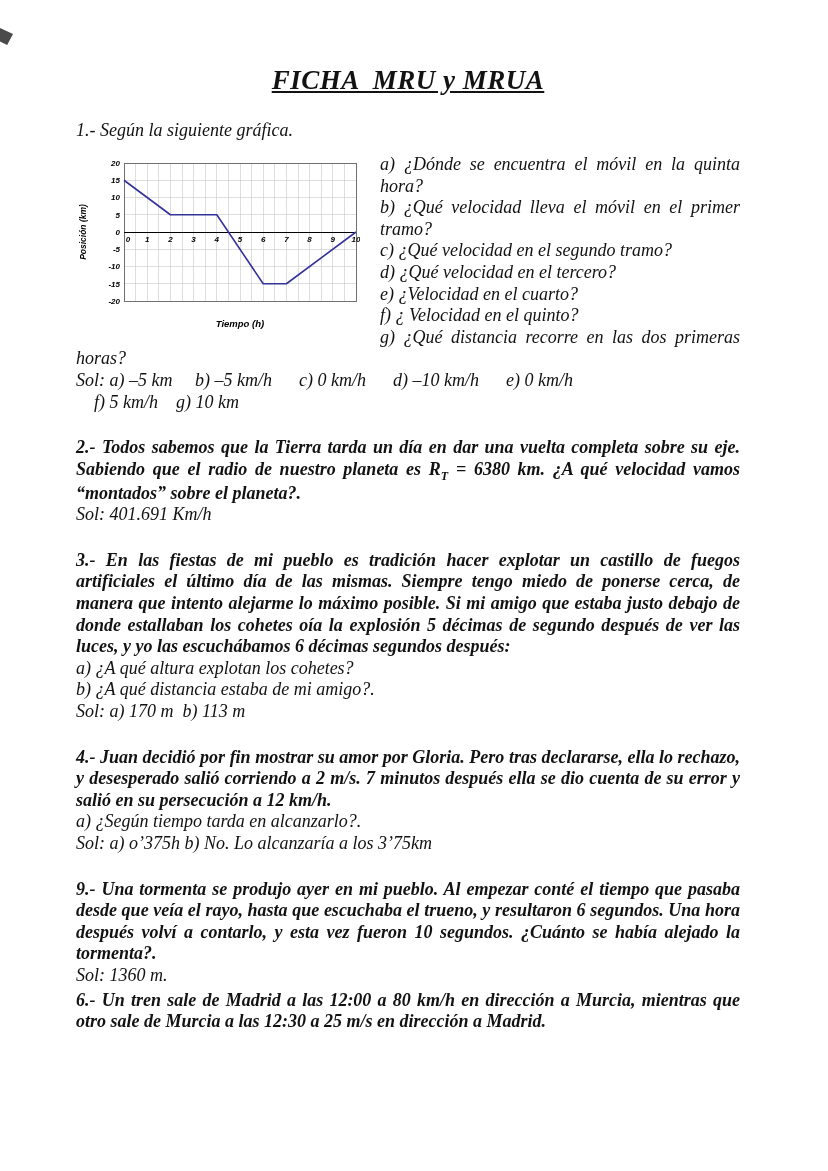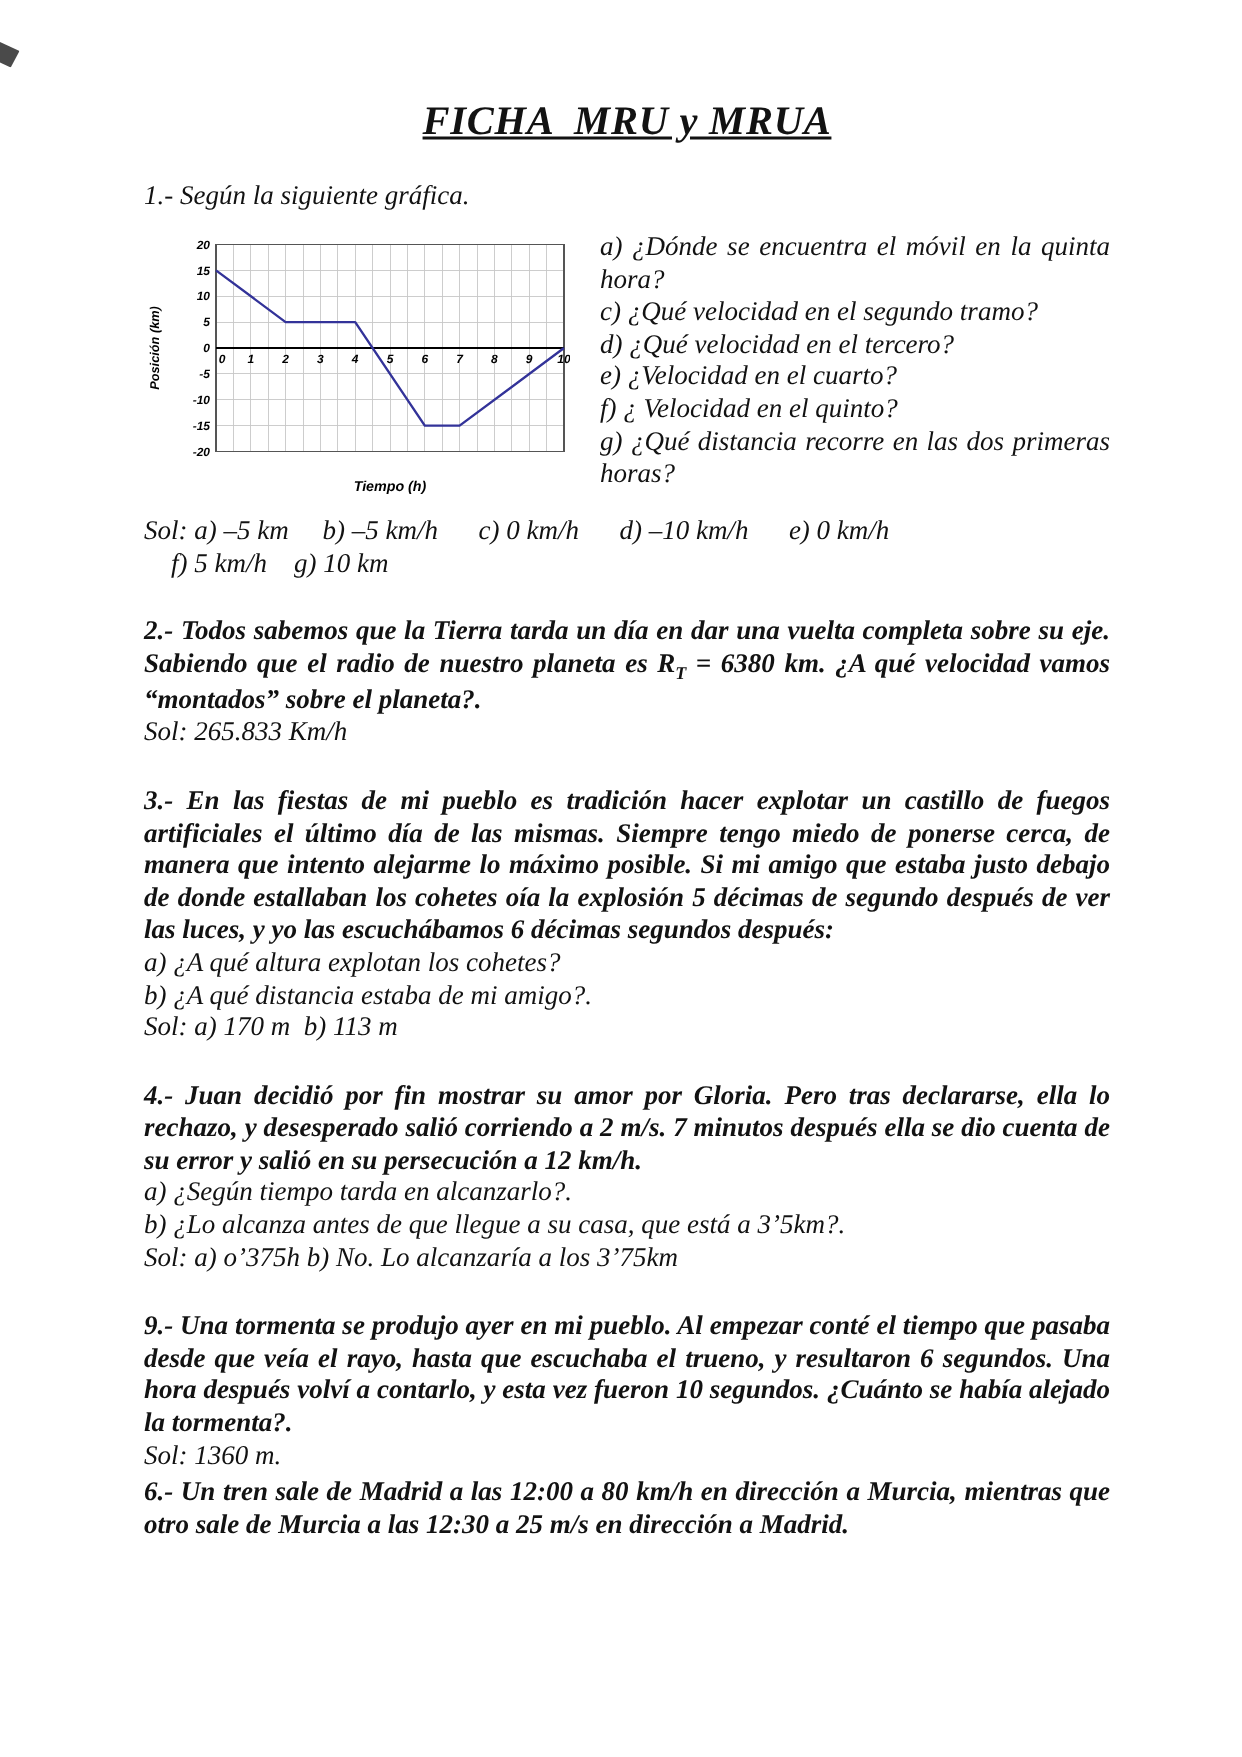--- a/index.html
+++ b/index.html
@@ -3,21 +3,21 @@
 <meta charset="utf-8">
 <style>
   html, body { margin: 0; padding: 0; background: #ffffff; }
   * { box-sizing: border-box; }
 
   .page {
     position: relative;
     width: 828px;
     height: 1171px;
     background: #ffffff;
-    padding: 64px 88px 0 96px;
+    padding: 64px 88px 0 76px;
     font-family: "Liberation Serif", "DejaVu Serif", serif;
     font-style: italic;
     font-size: 18px;
     line-height: 1.2;
     color: #121212;
     overflow: hidden;
   }
 
   .artifact {
     position: absolute;
@@ -126,40 +126,40 @@
           <text x="210.39999999999998" y="85" text-anchor="middle" font-size="8" font-weight="bold" font-family="&quot;Liberation Sans&quot;, sans-serif" fill="#000">7</text>
           <text x="233.60000000000002" y="85" text-anchor="middle" font-size="8" font-weight="bold" font-family="&quot;Liberation Sans&quot;, sans-serif" fill="#000">8</text>
           <text x="256.8" y="85" text-anchor="middle" font-size="8" font-weight="bold" font-family="&quot;Liberation Sans&quot;, sans-serif" fill="#000">9</text>
           <text x="280" y="85" text-anchor="middle" font-size="8" font-weight="bold" font-family="&quot;Liberation Sans&quot;, sans-serif" fill="#000">10</text>
           <polyline points="48,23.25 94.4,57.75 140.8,57.75 187.2,126.75 210.39999999999998,126.75 280,75" fill="none" stroke="#333399" stroke-width="1.6" stroke-linejoin="round"></polyline>
           <text x="10" y="75" text-anchor="middle" font-size="8.5" font-weight="bold" font-family="&quot;Liberation Sans&quot;, sans-serif" fill="#000" transform="rotate(-90 10 75)">Posición (km)</text>
           <text x="164" y="170" text-anchor="middle" font-size="9.5" font-weight="bold" font-family="&quot;Liberation Sans&quot;, sans-serif" fill="#000">Tiempo (h)</text>
         </svg>
     </figure>
     <div class="q">a) ¿Dónde se encuentra el móvil en la quinta hora?</div>
+    <div class="q">b) ¿Qué velocidad lleva el móvil en el primer tramo?</div>
     <div class="q">c) ¿Qué velocidad en el segundo tramo?</div>
     <div class="q">d) ¿Qué velocidad en el tercero?</div>
     <div class="q">e) ¿Velocidad en el cuarto?</div>
     <div class="q">f) ¿ Velocidad en el quinto?</div>
     <div class="q">g) ¿Qué distancia recorre en las dos primeras horas?</div>
     <div class="sol clear">Sol: a) –5 km     b) –5 km/h      c) 0 km/h      d) –10 km/h      e) 0 km/h</div>
     <div class="sol">    f) 5 km/h    g) 10 km</div>
   </div>
 
   <p class="para mt-lg"><span>2.- Todos sabemos que la Tierra tarda un día en dar una vuelta completa sobre su eje. Sabiendo que el radio de nuestro planeta es R</span><sub>T</sub><span> = 6380 km. ¿A qué velocidad vamos “montados” sobre el planeta?.</span></p>
-  <div class="sol">Sol: 265.833 Km/h</div>
+  <div class="sol">Sol: 401.691 Km/h</div>
 
   <p class="para mt-lg">3.- En las fiestas de mi pueblo es tradición hacer explotar un castillo de fuegos artificiales el último día de las mismas. Siempre tengo miedo de ponerse cerca, de manera que intento alejarme lo máximo posible. Si mi amigo que estaba justo debajo de donde estallaban los cohetes oía la explosión 5 décimas de segundo después de ver las luces, y yo las escuchábamos 6 décimas segundos después:</p>
   <div class="qline">a) ¿A qué altura explotan los cohetes?</div>
   <div class="qline">b) ¿A qué distancia estaba de mi amigo?.</div>
   <div class="sol">Sol: a) 170 m  b) 113 m</div>
 
   <p class="para mt-lg">4.- Juan decidió por fin mostrar su amor por Gloria. Pero tras declararse, ella lo rechazo, y desesperado salió corriendo a 2 m/s. 7 minutos después ella se dio cuenta de su error y salió en su persecución a 12 km/h.</p>
   <div class="qline">a) ¿Según tiempo tarda en alcanzarlo?.</div>
-  <div class="qline">b) ¿Lo alcanza antes de que llegue a su casa, que está a 3’5km?.</div>
   <div class="sol">Sol: a) o’375h b) No. Lo alcanzaría a los 3’75km</div>
 
   <p class="para mt-lg">9.- Una tormenta se produjo ayer en mi pueblo. Al empezar conté el tiempo que pasaba desde que veía el rayo, hasta que escuchaba el trueno, y resultaron 6 segundos. Una hora después volví a contarlo, y esta vez fueron 10 segundos. ¿Cuánto se había alejado la tormenta?.</p>
   <div class="sol">Sol: 1360 m.</div>
 
   <p class="para mt-xs">6.- Un tren sale de Madrid a las 12:00 a 80 km/h en dirección a Murcia, mientras que otro sale de Murcia a las 12:30 a 25 m/s en dirección a Madrid.</p>
 
 </div>
 
 </body></html>

